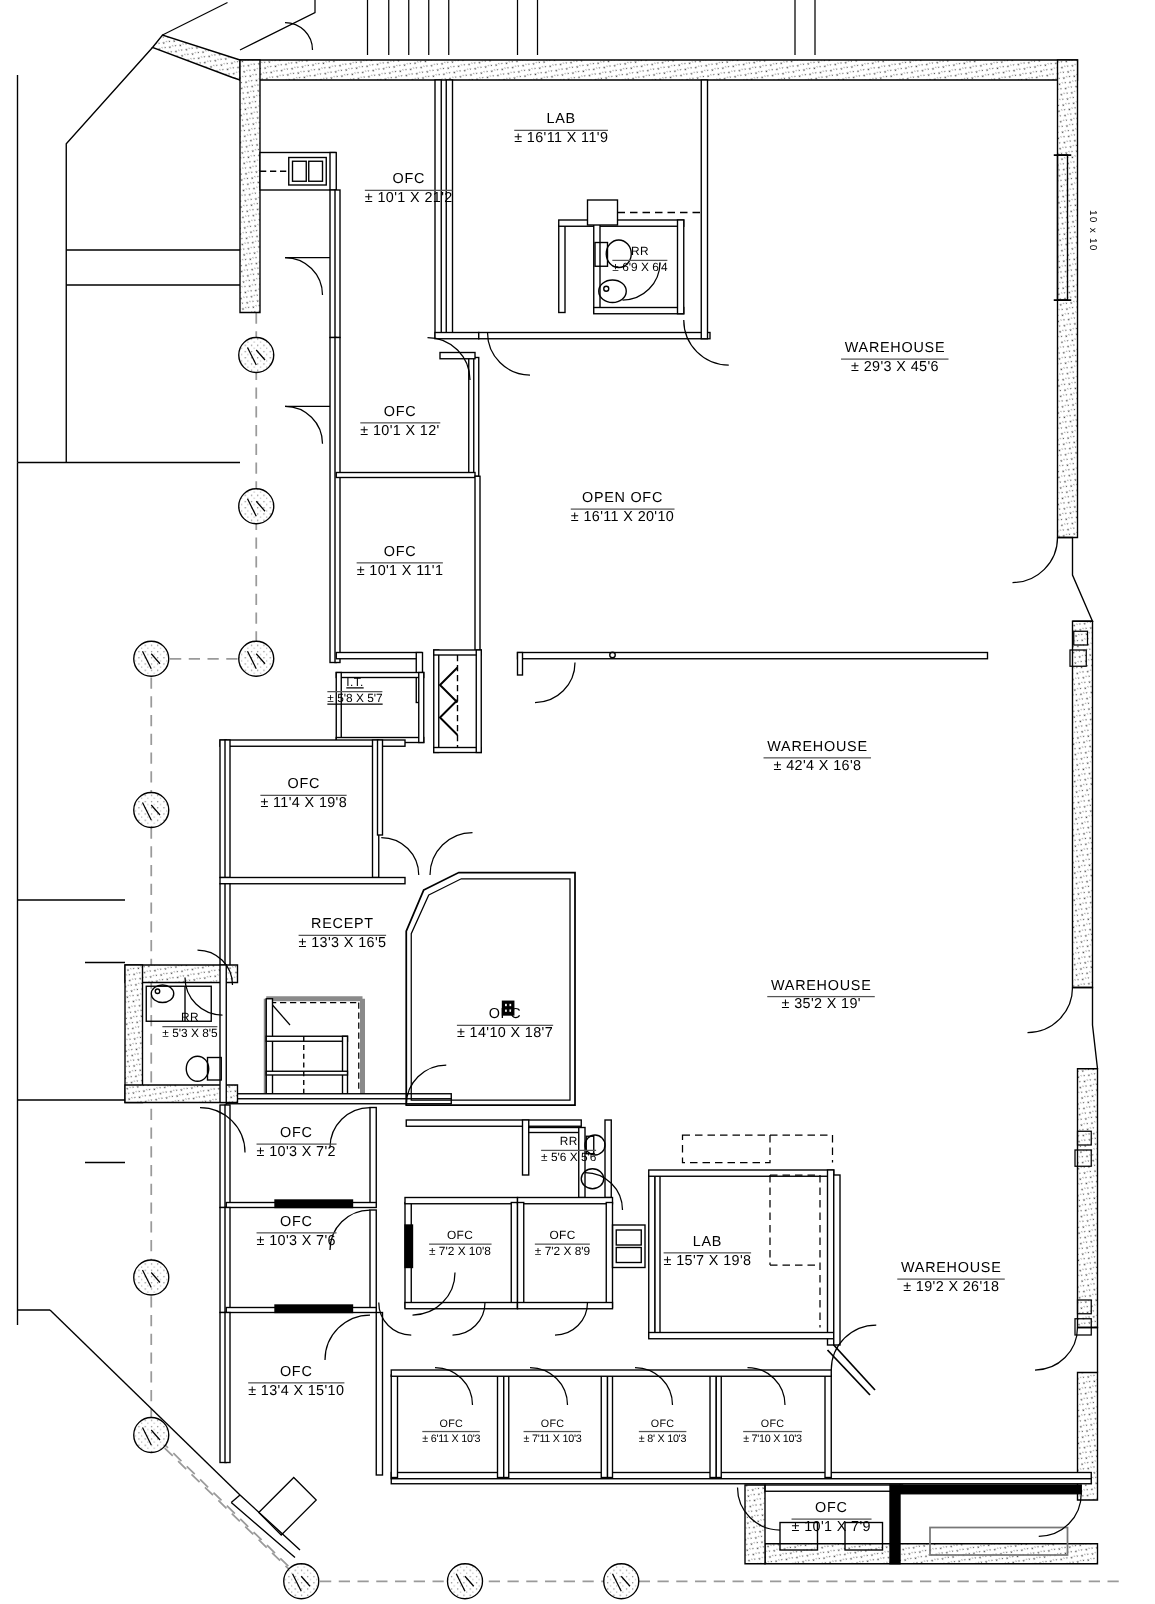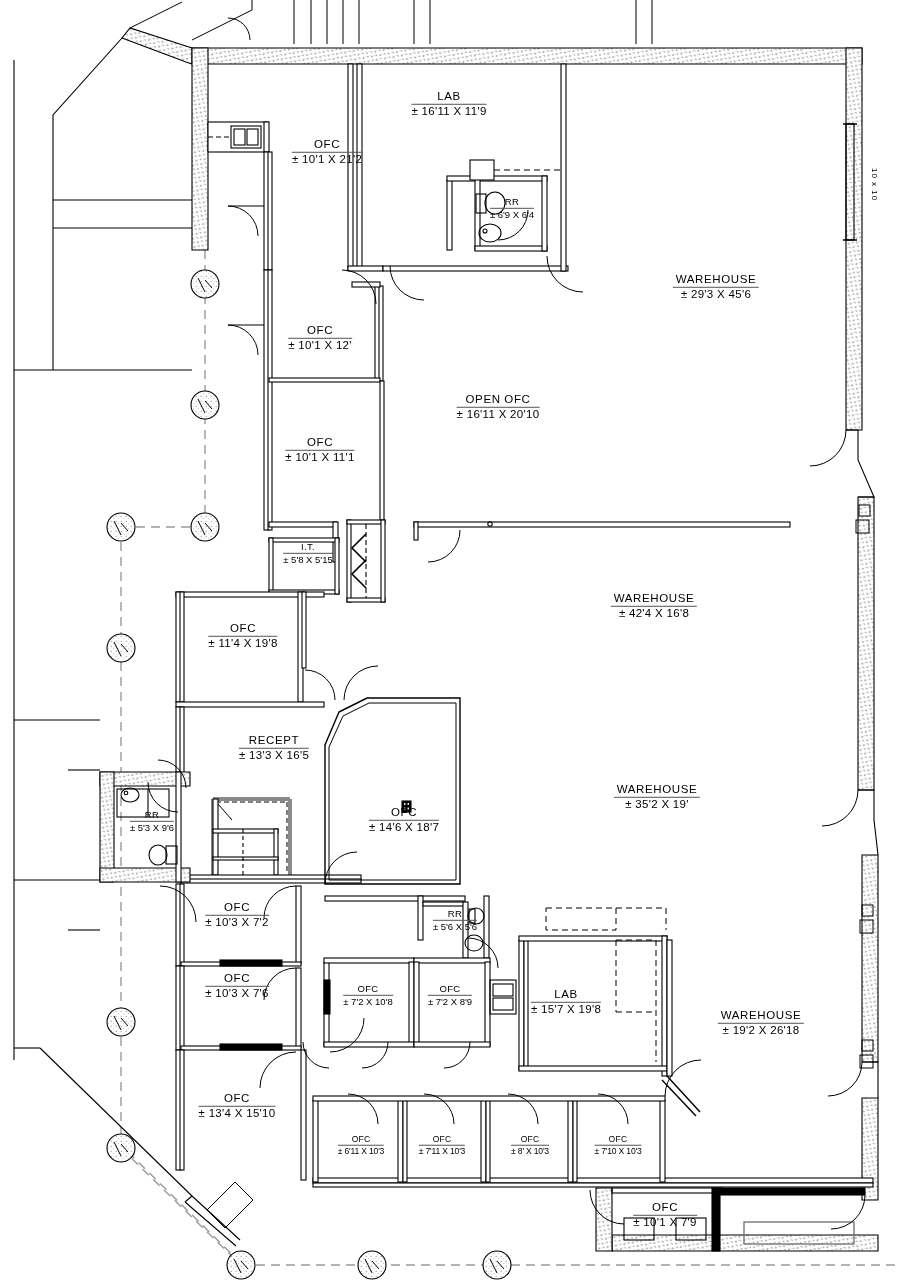--- a/index.html
+++ b/index.html
@@ -414,51 +414,51 @@
         <span class="rl-dim">± 10'1 X 12'</span>
       </div>
       <div class="room-label" style="left: 462px; top: 407px; transform: translate(-50%, -50%); margin-left: 36px;">
         <span class="rl-name">OPEN OFC</span>
         <span class="rl-dim">± 16'11 X 20'10</span>
       </div>
       <div class="room-label" style="left: 320px; top: 450px; transform: translate(-50%, -50%);">
         <span class="rl-name">OFC</span>
         <span class="rl-dim">± 10'1 X 11'1</span>
       </div>
-      <div class="room-label small" style="left: 308px; top: 553px; transform: translate(-50%, -50%);">
+      <div class="room-label small" style="left: 284px; top: 553px; transform: translate(-50%, -50%); text-decoration: underline;">
         <span class="rl-name">I.T.</span>
-        <span class="rl-dim">± 5'8 X 5'15</span>
+        <span class="rl-dim">± 5'8 X 5'7</span>
       </div>
       <div class="room-label" style="left: 654px; top: 606px; transform: translate(-50%, -50%);">
         <span class="rl-name">WAREHOUSE</span>
         <span class="rl-dim">± 42'4 X 16'8</span>
       </div>
       <div class="room-label" style="left: 243px; top: 636px; transform: translate(-50%, -50%);">
         <span class="rl-name">OFC</span>
         <span class="rl-dim">± 11'4 X 19'8</span>
       </div>
       <div class="room-label" style="left: 274px; top: 748px; transform: translate(-50%, -50%);">
         <span class="rl-name">RECEPT</span>
         <span class="rl-dim">± 13'3 X 16'5</span>
       </div>
       <div class="room-label" style="left: 657px; top: 797px; transform: translate(-50%, -50%);">
         <span class="rl-name">WAREHOUSE</span>
         <span class="rl-dim">± 35'2 X 19'</span>
       </div>
       <div class="room-label" style="left: 404px; top: 820px; transform: translate(-50%, -50%);">
         <span class="rl-name">OFC</span>
-        <span class="rl-dim">± 14'6 X 18'7</span>
+        <span class="rl-dim">± 14'10 X 18'7</span>
       </div>
       <div class="room-label small" style="left: 455px; top: 920px; transform: translate(-50%, -50%);">
         <span class="rl-name">RR</span>
         <span class="rl-dim">± 5'6 X 5'6</span>
       </div>
       <div class="room-label small" style="left: 152px; top: 821px; transform: translate(-50%, -50%);">
         <span class="rl-name">RR</span>
-        <span class="rl-dim">± 5'3 X 9'6</span>
+        <span class="rl-dim">± 5'3 X 8'5</span>
       </div>
       <div class="room-label" style="left: 237px; top: 915px; transform: translate(-50%, -50%);">
         <span class="rl-name">OFC</span>
         <span class="rl-dim">± 10'3 X 7'2</span>
       </div>
       <div class="room-label" style="left: 237px; top: 986px; transform: translate(-50%, -50%);">
         <span class="rl-name">OFC</span>
         <span class="rl-dim">± 10'3 X 7'6</span>
       </div>
       <div class="room-label small" style="left: 368px; top: 995px; transform: translate(-50%, -50%);">

